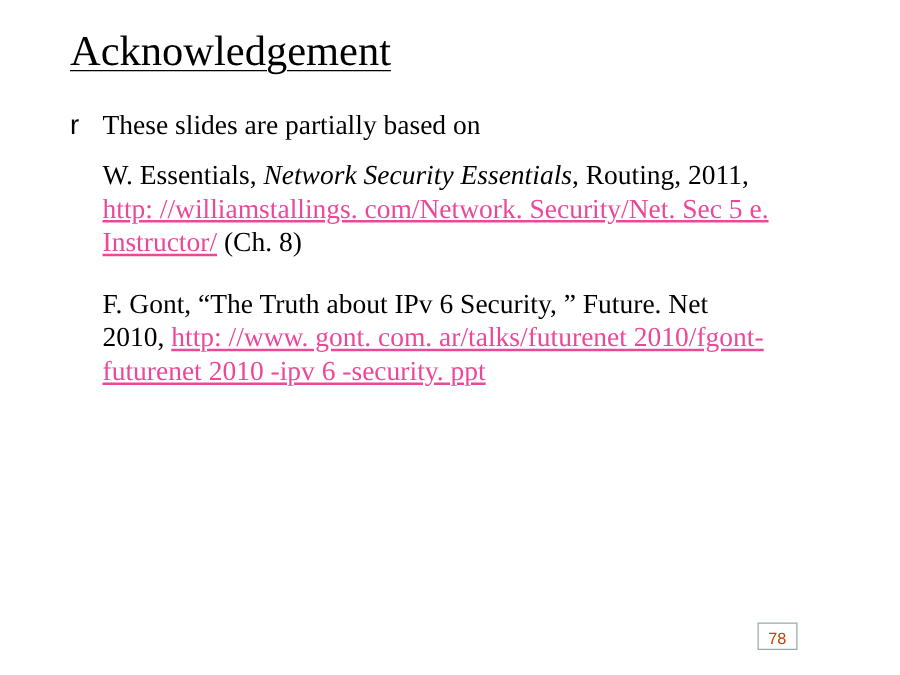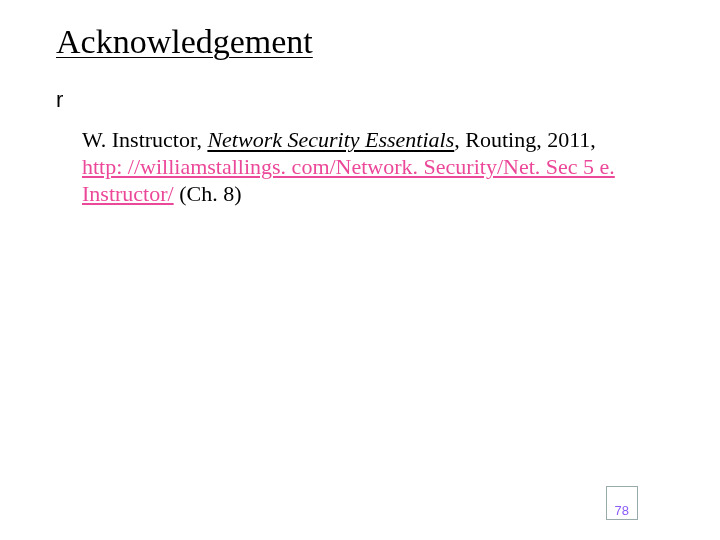--- a/index.html
+++ b/index.html
@@ -48,51 +48,55 @@
   }
   .refs {
     padding-left: 26px;
   }
   .ref {
     font-size: 22px;
     line-height: 1.22;
     margin: 0 0 22px 0;
   }
   .ref .italic { font-style: italic; }
-  .ref .ul { text-decoration: underline; text-underline-offset: 3px; }
+  .ref .ul { text-underline-offset: 3px; }
   .ref a.link {
     color: #ec4899;
   }
   .page-num {
     position: absolute;
     right: 30px;
     bottom: 20px;
     border: 1px solid #9aa;
-    padding: 16px 8px 1px 8px;
+    padding: 4px 8px 1px 8px;
     font-family: Arial, Helvetica, sans-serif;
     font-size: 13px;
-    color: #8b5cf6;
+    color: #c2410c;
     background: #fff;
   }
 </style>
 </head>
 <body>
 
 <div class="slide">
 
   <h1 class="title">Acknowledgement</h1>
 
   <div class="bullet-row">
     <span class="bullet-glyph">r</span>
+    <span class="bullet-text">These slides are partially based on</span>
   </div>
 
   <div class="refs">
 
     <p class="ref">
-      <span>W. Instructor, </span><span class="italic ul">Network Security Essentials</span><span>, Routing, 2011, </span><a class="link" href="#">http: //williamstallings. com/Network. Security/Net. Sec 5 e. Instructor/</a><span> (Ch. 8)</span>
+      <span>W. Essentials, </span><span class="italic ul">Network Security Essentials</span><span>, Routing, 2011, </span><a class="link" href="#">http: //williamstallings. com/Network. Security/Net. Sec 5 e. Instructor/</a><span> (Ch. 8)</span>
     </p>
 
 
+    <p class="ref">
+      <span>F. Gont, “The Truth about IPv 6 Security, ” Future. Net 2010, </span><a class="link" href="#">http: //www. gont. com. ar/talks/futurenet 2010/fgont-futurenet 2010 -ipv 6 -security. ppt</a>
+    </p>
 
   </div>
 
   <div class="page-num">78</div>
 </div>
 
 </body></html>

